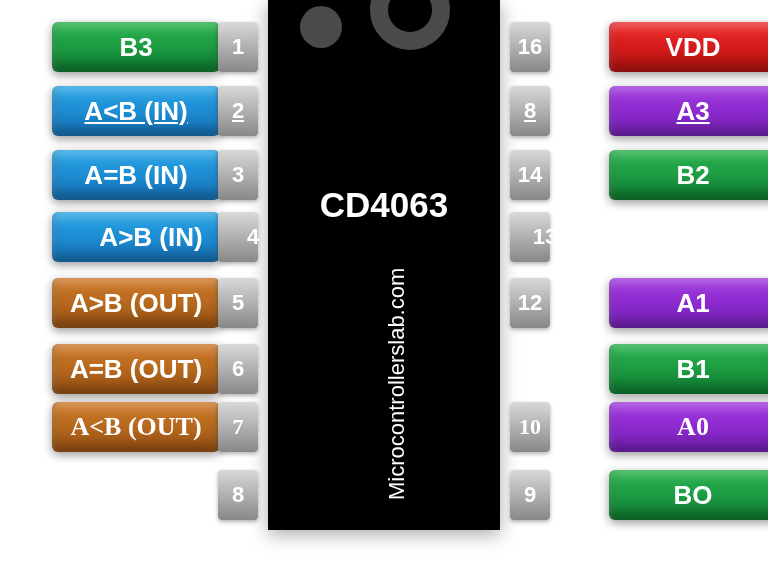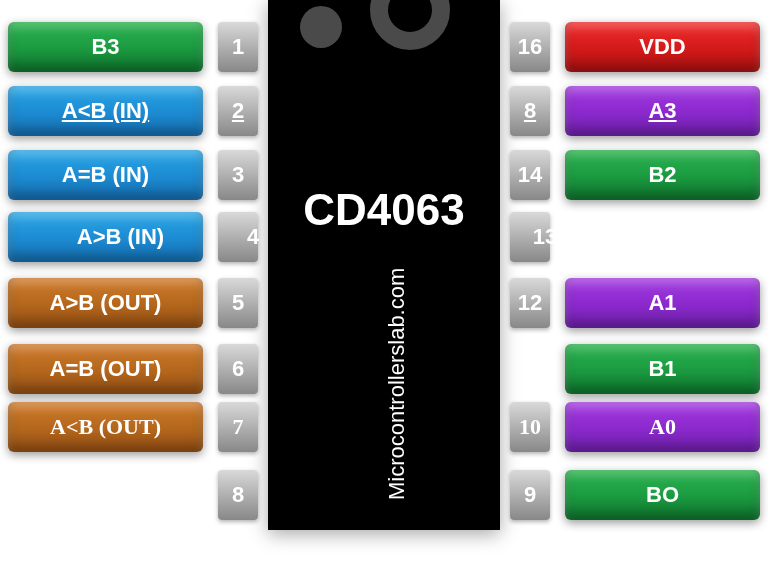--- a/index.html
+++ b/index.html
@@ -44,21 +44,21 @@
     border-radius: 50%;
     background: transparent;
   }
   .chip-label {
     position: absolute;
     left: 268px;
     top: 185px;
     width: 232px;
     text-align: center;
     color: #fff;
-    font-size: 44px;
+    font-size: 35px;
     font-weight: bold;
   }
   .watermark {
     position: absolute;
     left: 384px;
     top: 500px;
     transform: rotate(-90deg);
     transform-origin: left top;
     color: #fff;
     font-size: 22px;
@@ -76,30 +76,31 @@
     font-weight: bold;
     display: flex;
     align-items: center;
     justify-content: center;
     box-shadow: 0 2px 4px rgba(0,0,0,0.3);
   }
   .pin-left { left: 218px; }
   .pin-right { left: 510px; }
   .label {
     position: absolute;
-    width: 195px;
+    width: 168px;
     height: 50px;
     border-radius: 6px;
     color: #fff;
-    font-size: 22px;
+    font-size: 26px;
     font-weight: bold;
     display: flex;
     align-items: center;
     justify-content: center;
     box-shadow: 0 3px 10px rgba(0,0,0,0.4), inset 0 -8px 12px rgba(0,0,0,0.25), inset 0 6px 10px rgba(255,255,255,0.25);
+    margin-left: 44px;
   }
   .label-left { left: 8px; }
   .label-right { left: 565px; }
   .c-green  { background: linear-gradient(to bottom, #28b14c 0%, #1e9f44 45%, #0e7a2f 100%); }
   .c-blue   { background: linear-gradient(to bottom, #2aa7e5 0%, #1e8fd6 45%, #1572b6 100%); }
   .c-orange { background: linear-gradient(to bottom, #cf7a2a 0%, #b86a1e 45%, #9a5214 100%); }
   .c-black  { background: linear-gradient(to bottom, #222 0%, #111 45%, #000 100%); }
   .c-red    { background: linear-gradient(to bottom, #ef2d2d 0%, #d81c1c 45%, #b21010 100%); text-align: center; }
   .c-purple { background: linear-gradient(to bottom, #a33be0 0%, #8f2bd1 45%, #7320b2 100%); }
   .r1 { top: 22px; }

